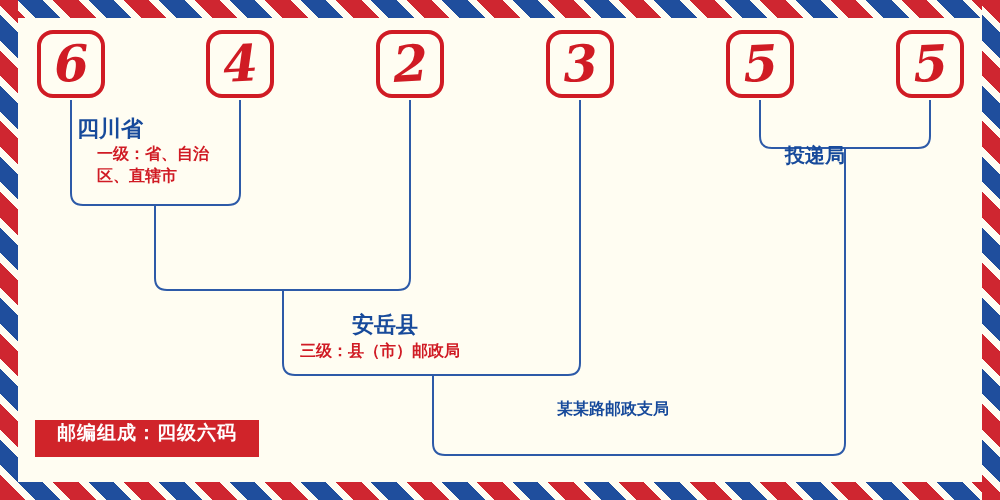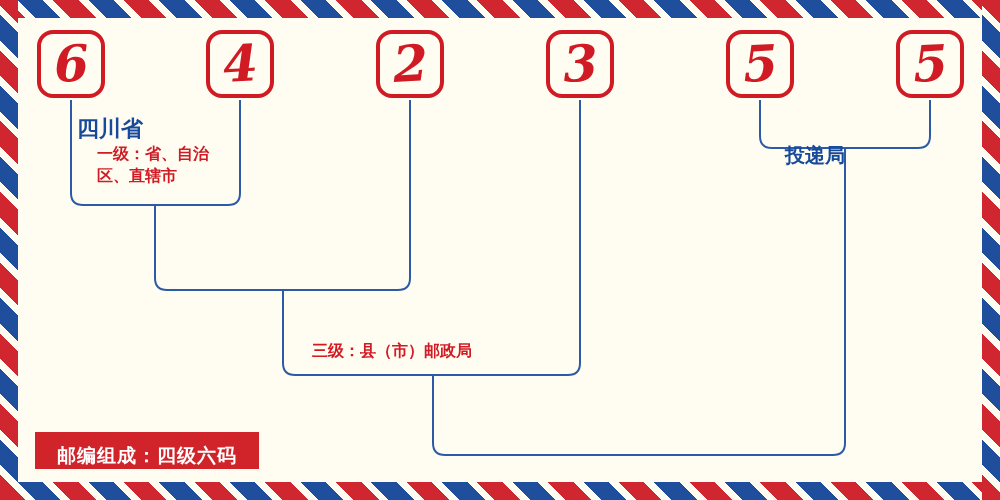--- a/index.html
+++ b/index.html
@@ -44,22 +44,22 @@
   .lbl{position:absolute;text-align:left;font-weight:bold;}
   .lbl-blue{color:#174a9b;}
   .lbl-red{color:#d01b24;}
   .place{font-size:22px;}
   .desc{font-size:16px;line-height:1.35;}
   .office{font-size:20px;margin-top:32px;}
 
   .footer-badge{
     position:absolute;left:35px;top:420px;width:224px;height:37px;
     background:#d0242a;color:#ffffff;
-    display:flex;align-items:flex-end;justify-content:center;
-    font-size:19px;font-weight:bold;letter-spacing:1px;margin-top:12px;
+    display:flex;align-items:flex-start;justify-content:center;
+    font-size:19px;font-weight:bold;letter-spacing:1px;
   }
 </style>
 </head>
 <body>
 
 <div class="frame">
 
   <div class="border-bar border-top"></div>
   <div class="border-bar border-bottom"></div>
   <div class="border-bar border-left"></div>
@@ -89,21 +89,23 @@
     <span class="digit">5</span>
   </div>
   <div class="digit-box" style="left:896px">
     <span class="digit">5</span>
   </div>
 
   <div class="lbl lbl-blue place" style="left:77px;top:114px;width:160px">四川省</div>
   <div class="lbl lbl-red desc" style="left:97px;top:143px;width:120px">一级：省、自治区、直辖市</div>
 
 
-  <div class="lbl lbl-red desc" style="left:312px;top:340px;width:260px">三级：县（市）邮政局</div>
+  <div class="lbl lbl-blue place" style="left:352px;top:310px;width:160px">安岳县</div>
+  <div class="lbl lbl-red desc" style="left:300px;top:340px;width:260px">三级：县（市）邮政局</div>
 
   <div class="lbl lbl-blue office" style="left:785px;top:110px;width:120px">投递局</div>
+  <div class="lbl lbl-blue desc" style="left:557px;top:398px;width:160px">某某路邮政支局</div>
 
   <div class="footer-badge">
     <span>邮编组成：四级六码</span>
   </div>
 
 </div>
 
 </body></html>

